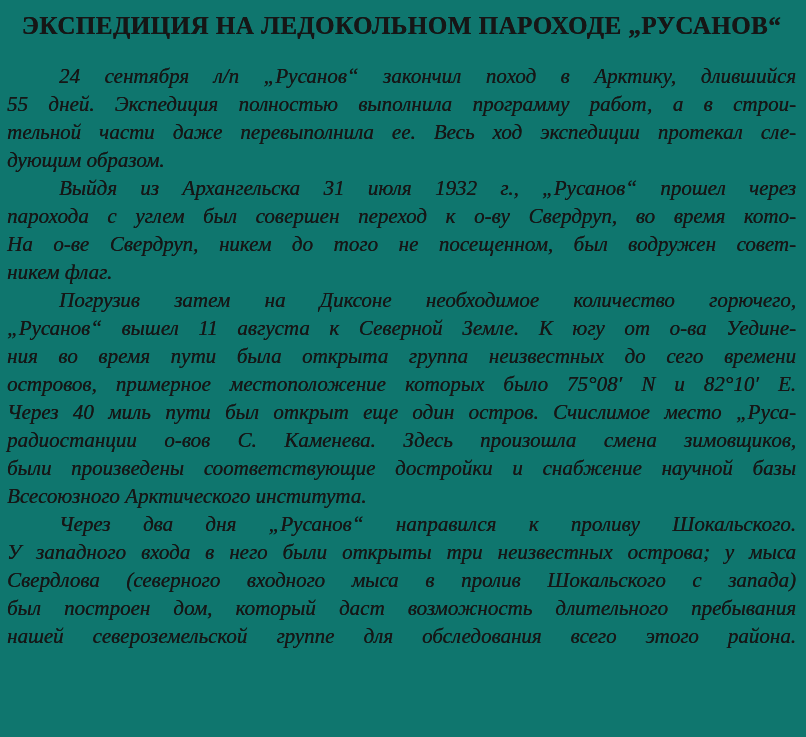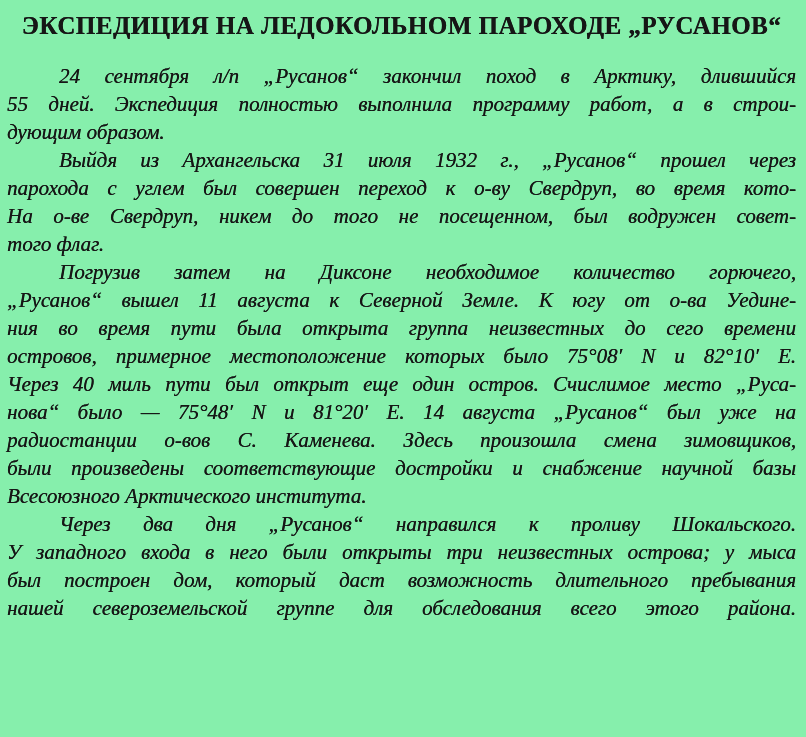--- a/index.html
+++ b/index.html
@@ -4,21 +4,21 @@
 <style>
   html, body {
     margin: 0;
     padding: 0;
     background: #ffffff;
   }
   .page {
     position: relative;
     width: 806px;
     height: 737px;
-    background: #86efac;
+    background: #0f766e;
     color: #161616;
     font-family: "Liberation Serif", "DejaVu Serif", serif;
     overflow: hidden;
     box-sizing: border-box;
     padding: 6px 10px 0 7px;
   }
   .title {
     text-align: center;
     font-size: 25px;
     font-weight: bold;
@@ -52,39 +52,40 @@
 </style>
 </head>
 <body>
 
 <div class="page">
   <h1 class="title">ЭКСПЕДИЦИЯ НА ЛЕДОКОЛЬНОМ ПАРОХОДЕ „РУСАНОВ“</h1>
   <div class="body-text">
       <div class="paragraph">
         <div class="line indent">24 сентября л/п „Русанов“ закончил поход в Арктику, длившийся</div>
         <div class="line">55 дней. Экспедиция полностью выполнила программу работ, а в строи-</div>
+        <div class="line">тельной части даже перевыполнила ее. Весь ход экспедиции протекал сле-</div>
         <div class="line end">дующим образом.</div>
       </div>
       <div class="paragraph">
         <div class="line indent">Выйдя из Архангельска 31 июля 1932 г., „Русанов“ прошел через</div>
         <div class="line">парохода с углем был совершен переход к о-ву Свердруп, во время кото-</div>
         <div class="line">На о-ве Свердруп, никем до того не посещенном, был водружен совет-</div>
-        <div class="line end">того флаг.</div>
+        <div class="line end">никем флаг.</div>
       </div>
       <div class="paragraph">
         <div class="line indent">Погрузив затем на Диксоне необходимое количество горючего,</div>
         <div class="line">„Русанов“ вышел 11 августа к Северной Земле. К югу от о-ва Уедине-</div>
         <div class="line">ния во время пути была открыта группа неизвестных до сего времени</div>
         <div class="line">островов, примерное местоположение которых было 75°08′ N и 82°10′ E.</div>
         <div class="line">Через 40 миль пути был открыт еще один остров. Счислимое место „Руса-</div>
-        <div class="line">нова“ было — 75°48′ N и 81°20′ E. 14 августа „Русанов“ был уже на</div>
         <div class="line">радиостанции о-вов С. Каменева. Здесь произошла смена зимовщиков,</div>
         <div class="line">были произведены соответствующие достройки и снабжение научной базы</div>
         <div class="line end">Всесоюзного Арктического института.</div>
       </div>
       <div class="paragraph">
         <div class="line indent">Через два дня „Русанов“ направился к проливу Шокальского.</div>
         <div class="line">У западного входа в него были открыты три неизвестных острова; у мыса</div>
+        <div class="line">Свердлова (северного входного мыса в пролив Шокальского с запада)</div>
         <div class="line">был построен дом, который даст возможность длительного пребывания</div>
         <div class="line">нашей североземельской группе для обследования всего этого района.</div>
       </div>
     </div>
 </div>
 
 </body></html>

